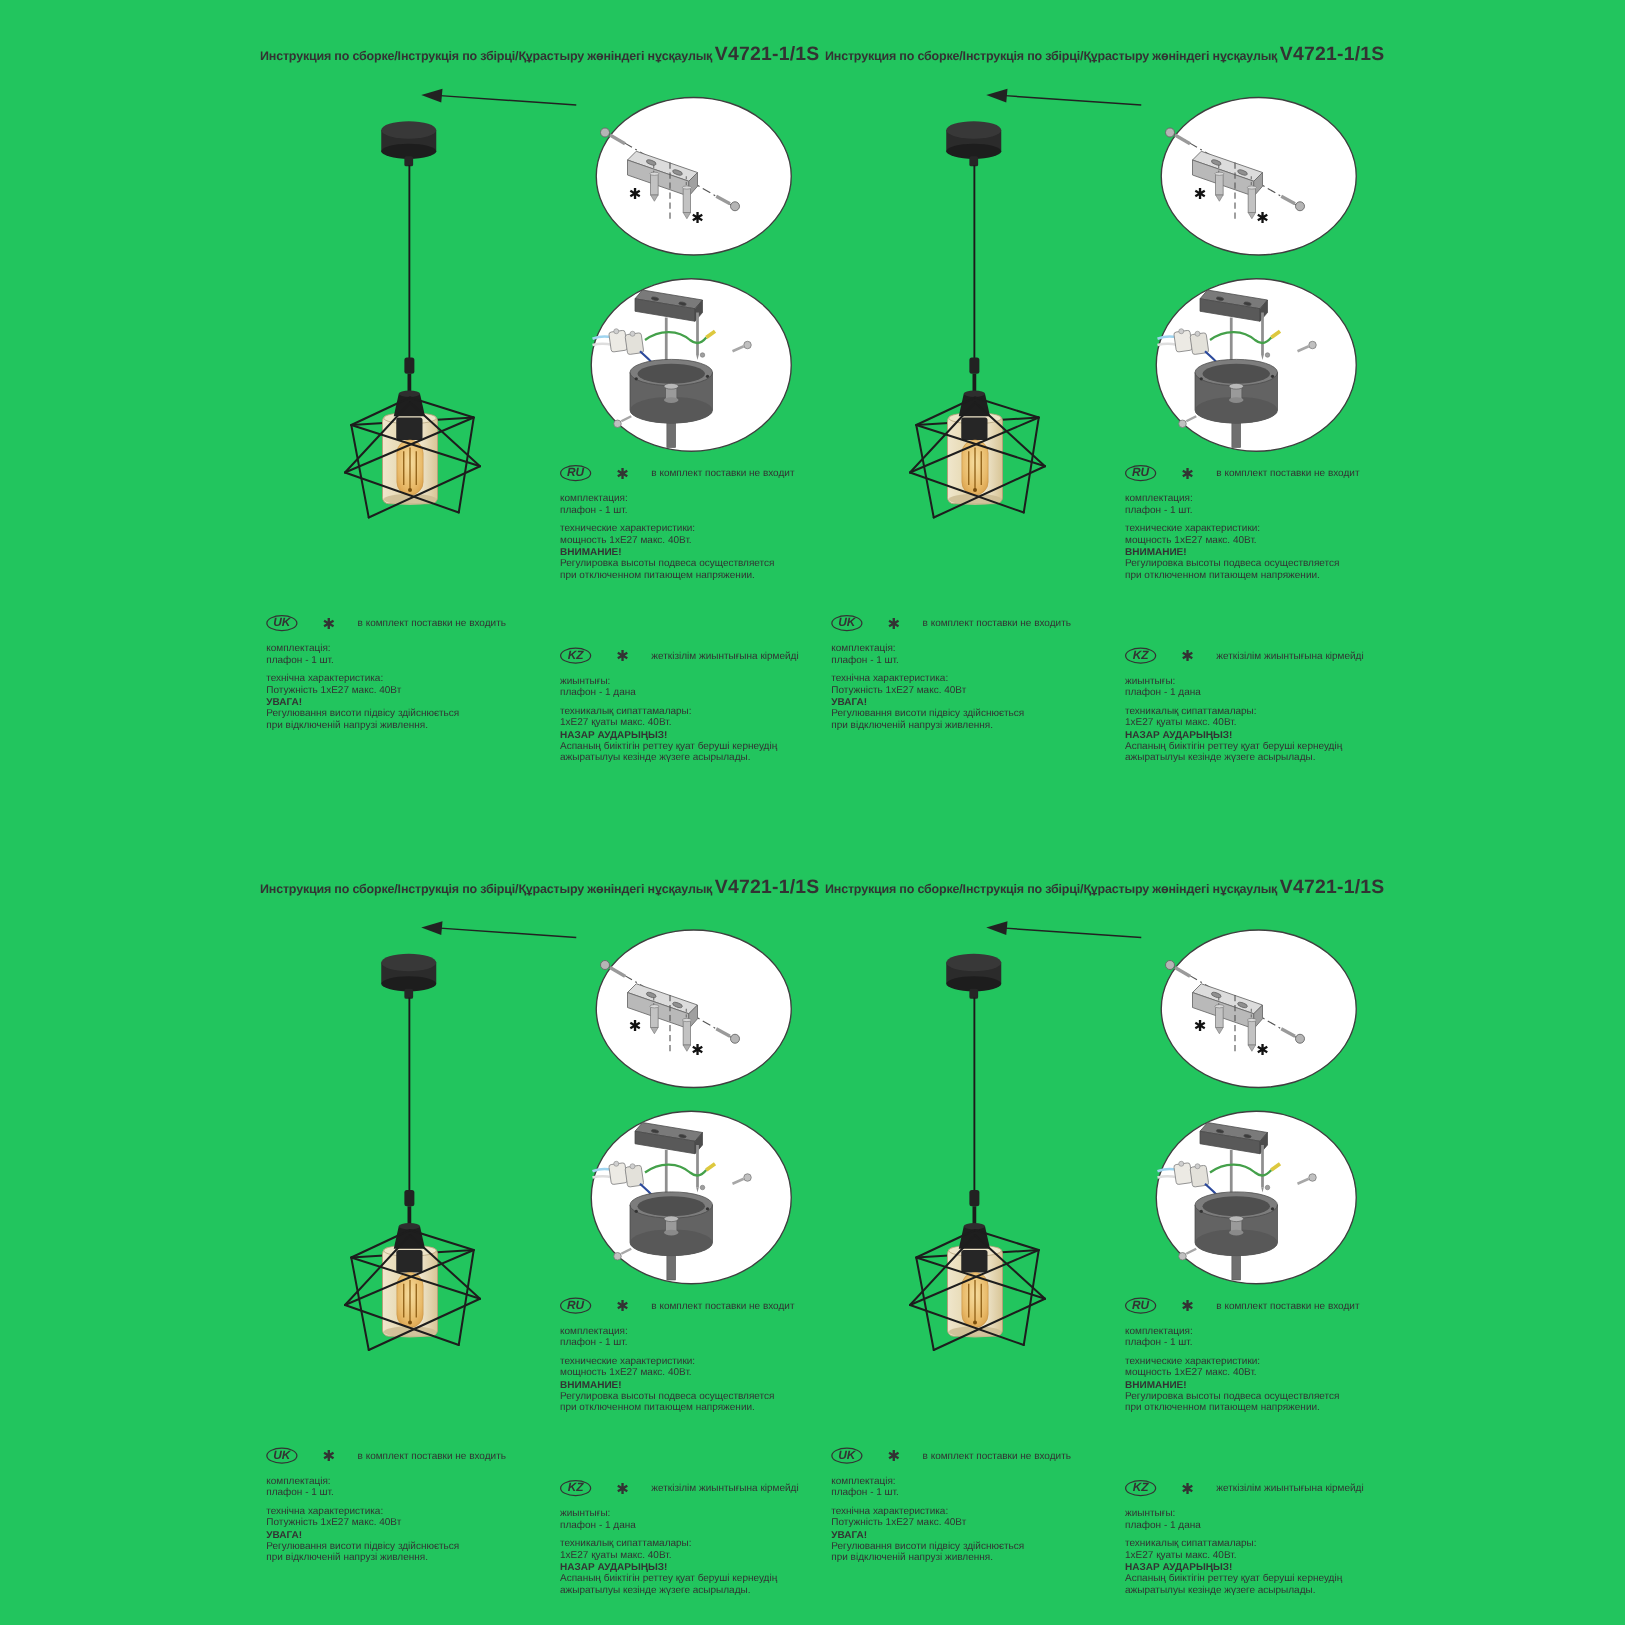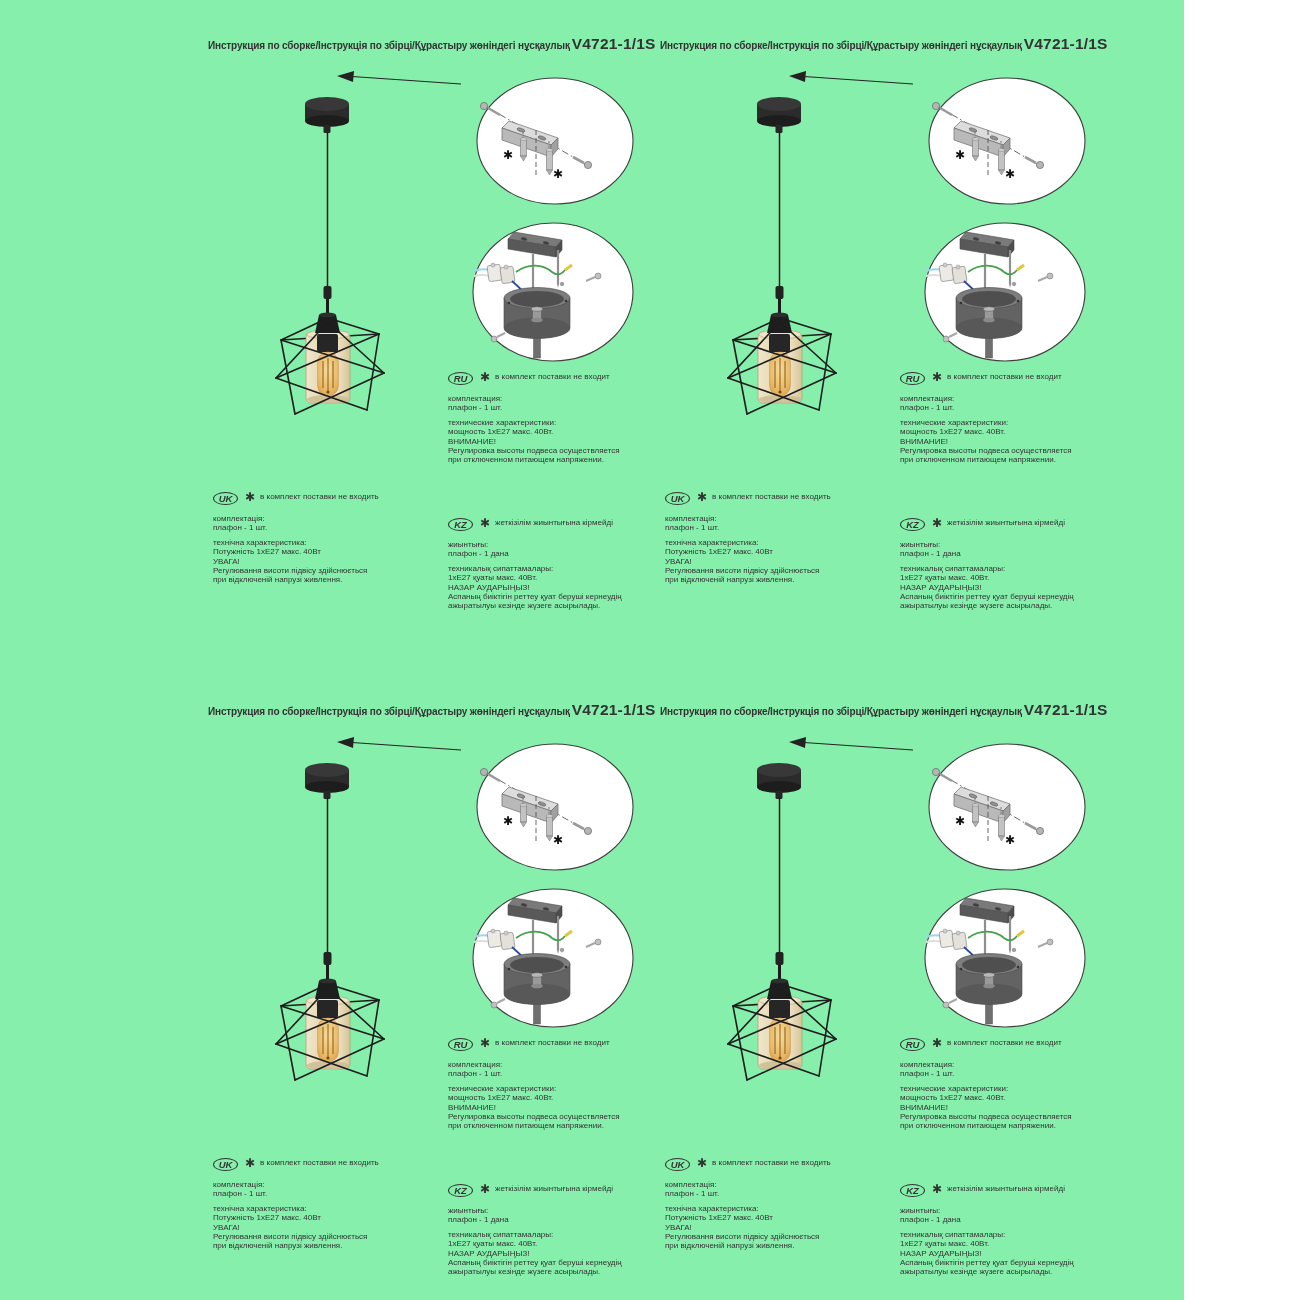--- a/index.html
+++ b/index.html
@@ -1,30 +1,30 @@
 <!DOCTYPE html>
 <html><head>
 <meta charset="utf-8">
 <style>
   html,body{margin:0;padding:0;background:#ffffff;}
   body{width:1300px;height:1300px;font-family:"Liberation Sans","DejaVu Sans",sans-serif;color:#333;}
-  .sheet{position:relative;width:1184px;height:1300px;background:#86efac;overflow:hidden;}
+  .sheet{position:relative;width:1300px;height:1300px;background:#22c55e;overflow:hidden;}
   .page{position:absolute;width:650px;height:650px;left:0;top:0;}
   .title-row{position:absolute;left:208px;top:35px;display:flex;align-items:baseline;white-space:nowrap;}
   .title-text{font-size:10px;font-weight:700;letter-spacing:-0.15px;}
   .title-model{font-size:15.5px;font-weight:700;margin-left:2px;letter-spacing:0.2px;}
   .art{position:absolute;left:0;top:0;}
   .tb{position:absolute;font-size:8px;line-height:9.4px;color:#333;}
   .tb .ln{white-space:nowrap;}
-  .badge-row{display:flex;align-items:flex-start;margin-bottom:9px;}
+  .badge-row{display:flex;align-items:center;margin-bottom:9px;gap:13px;}
   .badge{display:inline-block;border:1.4px solid #333;border-radius:50%;font-weight:700;font-style:italic;font-size:9.5px;line-height:11px;padding:0 4px;min-width:15px;text-align:center;}
   .star{font-size:12px;font-weight:700;margin:0 5px 0 7px;line-height:10px;}
   .note{font-size:8px;white-space:nowrap;}
   .gap{height:5px;}
-  .warn{font-weight:400;}
+  .warn{font-weight:700;}
   .tb.ru{left:448px;top:372px;width:190px;}
   .tb.uk{left:213px;top:492px;width:232px;}
   .tb.kz{left:448px;top:478px;width:205px;margin-top:40px;}
 </style>
 </head>
 <body>
 
 <div class="sheet">
   <div class="page">
 

